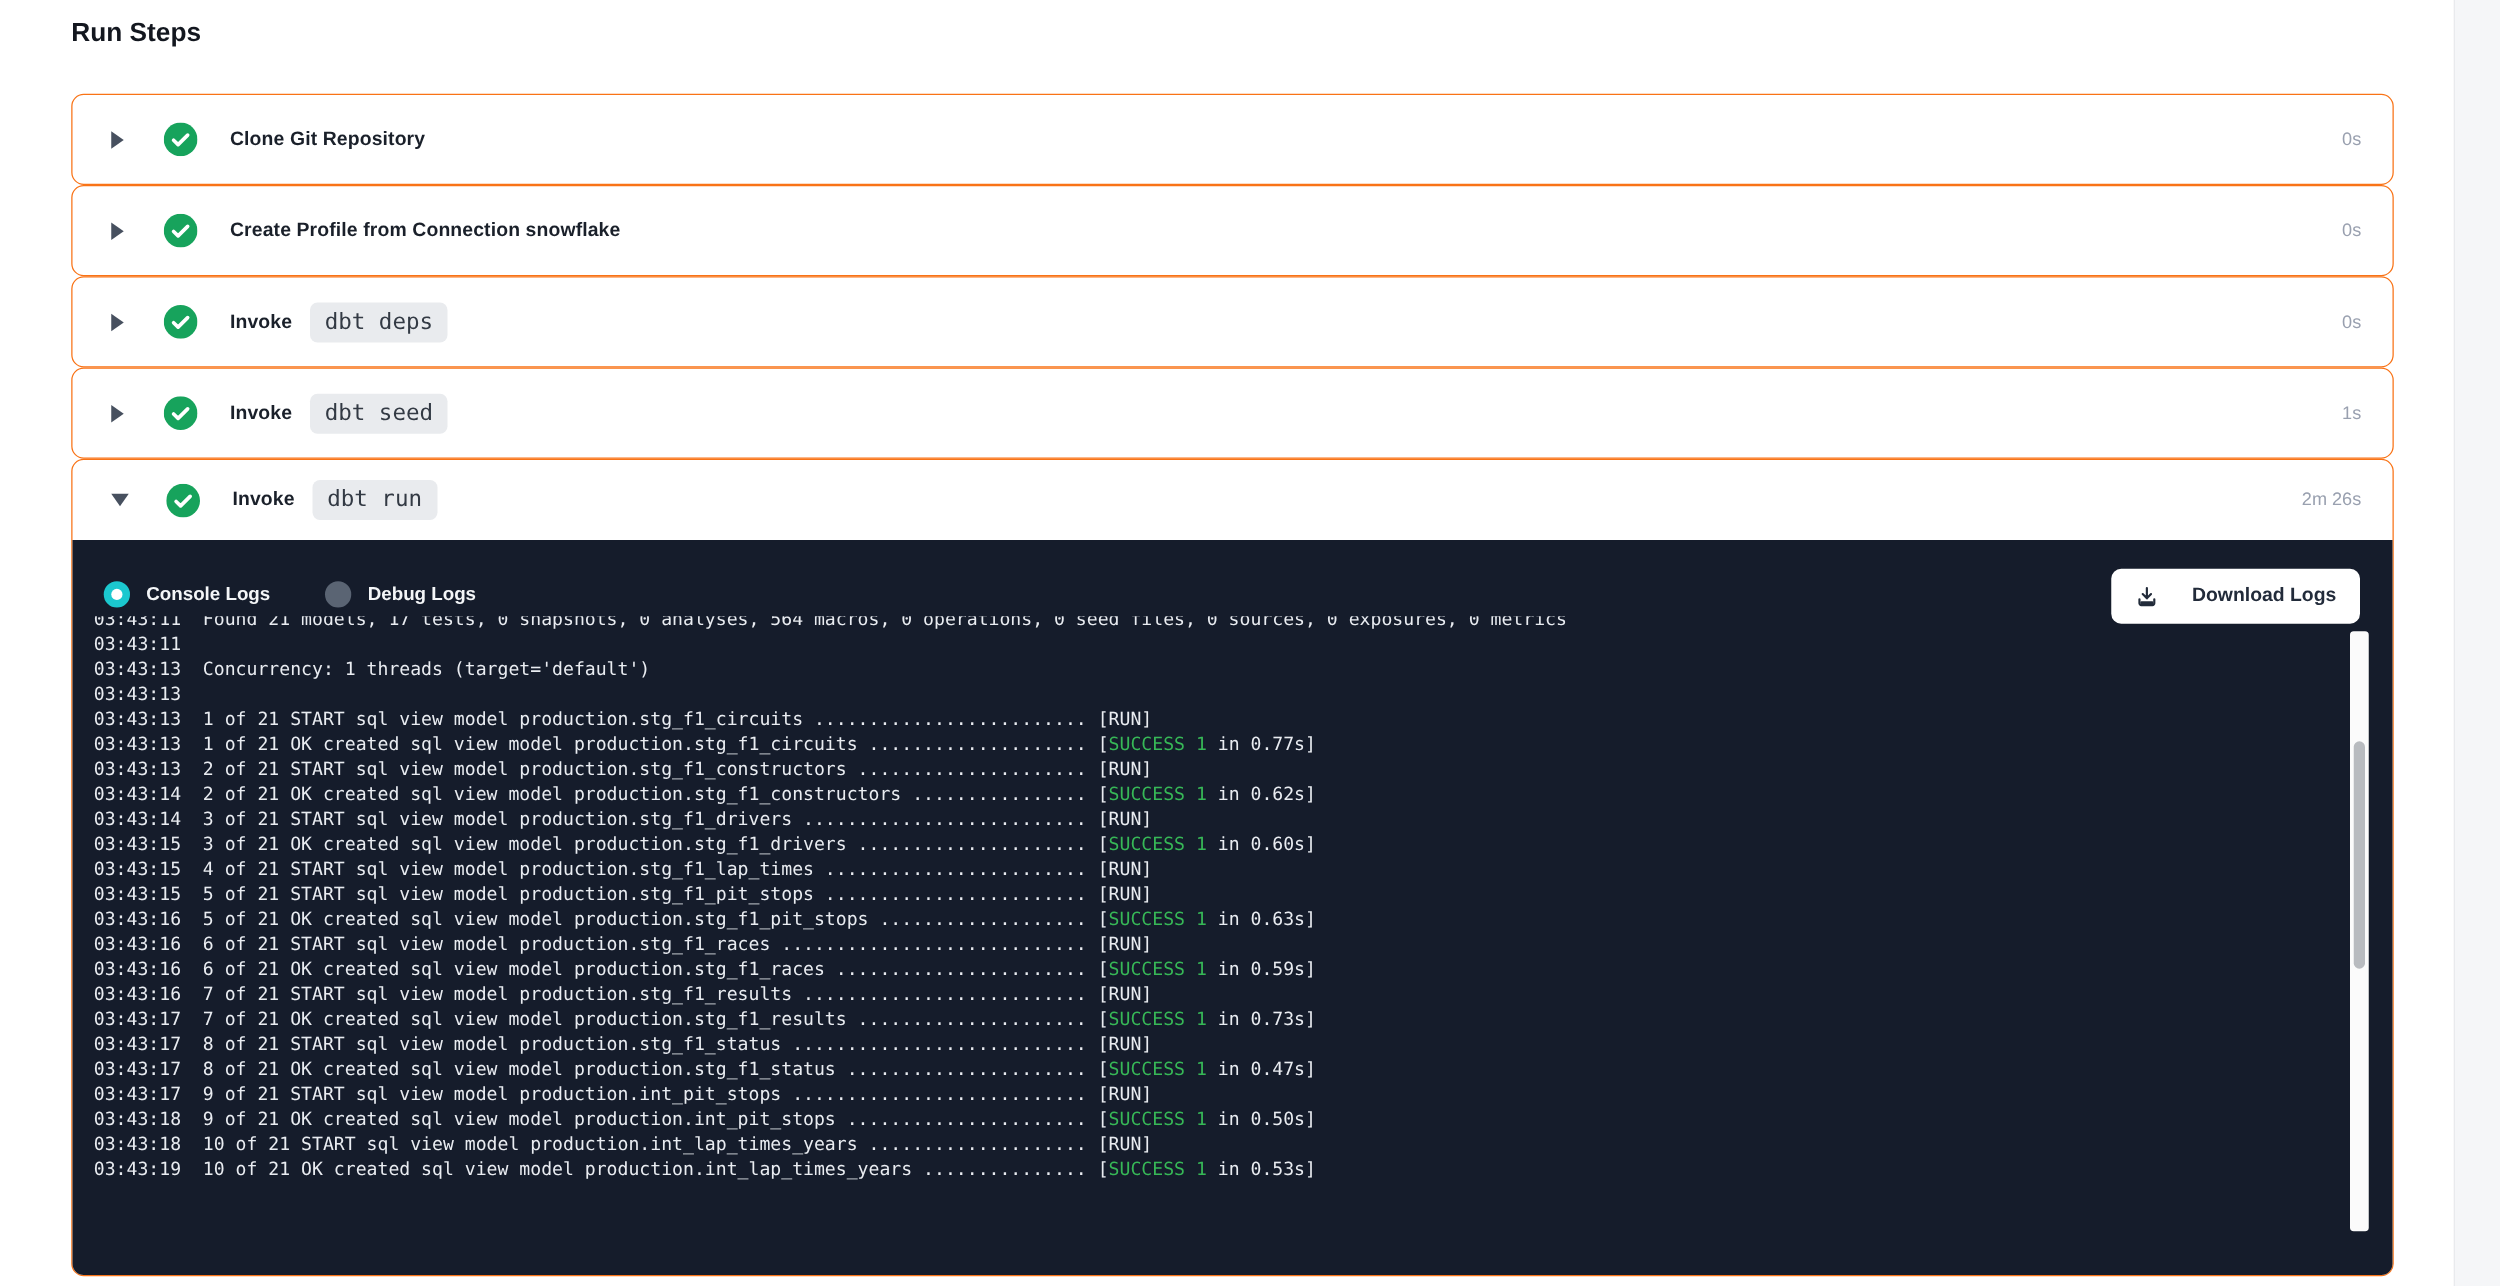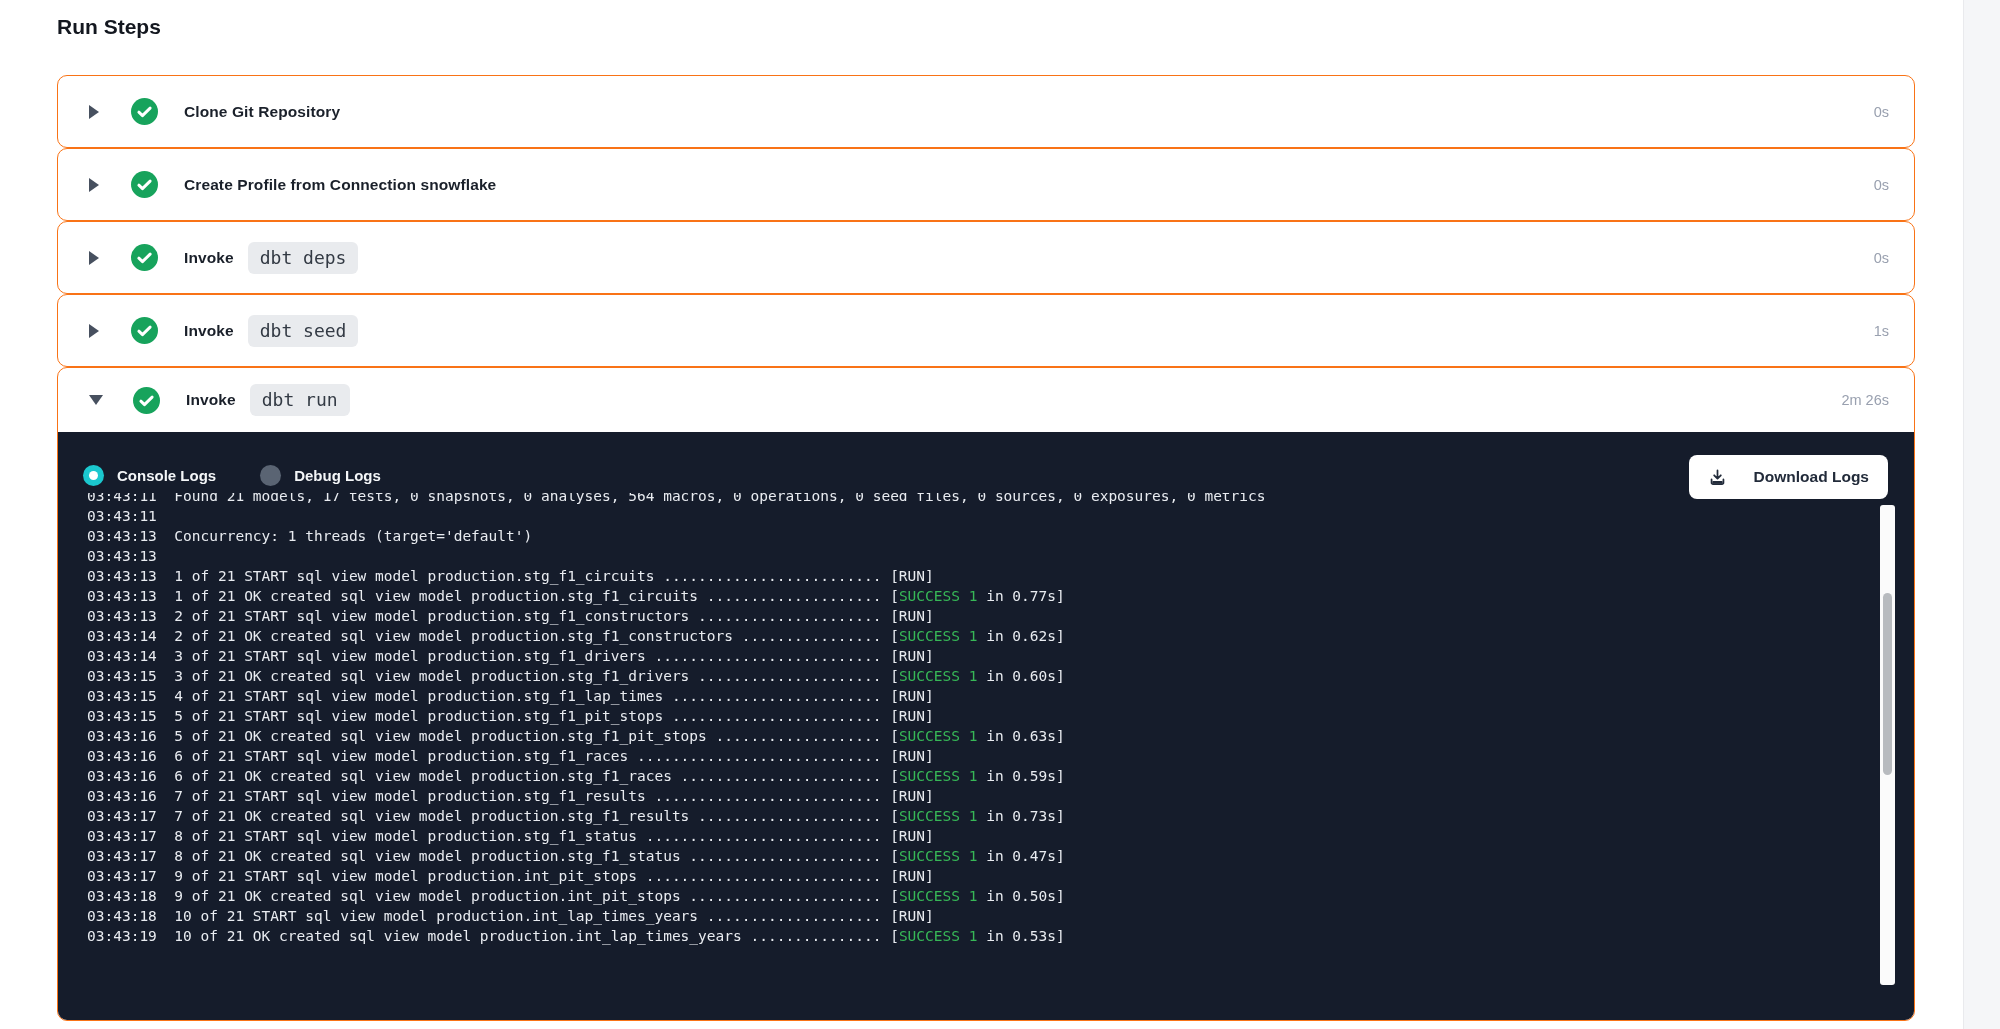--- a/index.html
+++ b/index.html
@@ -47,21 +47,21 @@
   .radio.active::after { content:""; position:absolute; left:6px; top:6px; width:9px; height:9px;
     border-radius:50%; background:#ffffff; }
   .radio.inactive { background:#5a6473; }
   .tab-label { color:#f4f6f8; font-size:15px; font-weight:700; }
 
   .download-btn { position:absolute; top:23px; right:26px; height:44px; display:flex;
     align-items:center; gap:27px; background:#ffffff; border:none; border-radius:8px;
     padding:0 19px; font-family:"Liberation Sans", sans-serif; font-size:15.5px;
     font-weight:600; color:#222b3a; cursor:pointer; }
 
-  .log-view { position:absolute; top:61px; left:29px; right:60px; height:500px; overflow:hidden; }
+  .log-view { position:absolute; top:61px; left:17px; right:60px; height:500px; overflow:hidden; }
   .log-lines { margin-top:-7px; }
   .log-line { font-family:"DejaVu Sans Mono", monospace; font-size:14.5px; line-height:20px;
     color:#e9ecf1; white-space:pre; }
   .log-line .green { color:#37b857; }
 
   .scroll-track { position:absolute; top:73px; right:19px; width:15px; height:480px;
     background:#fbfbfb; border-radius:3px; }
   .scroll-thumb { position:absolute; top:88px; left:3px; width:9px; height:182px;
     background:#b8bbbf; border-radius:5px; cursor:grab; }
 </style>

